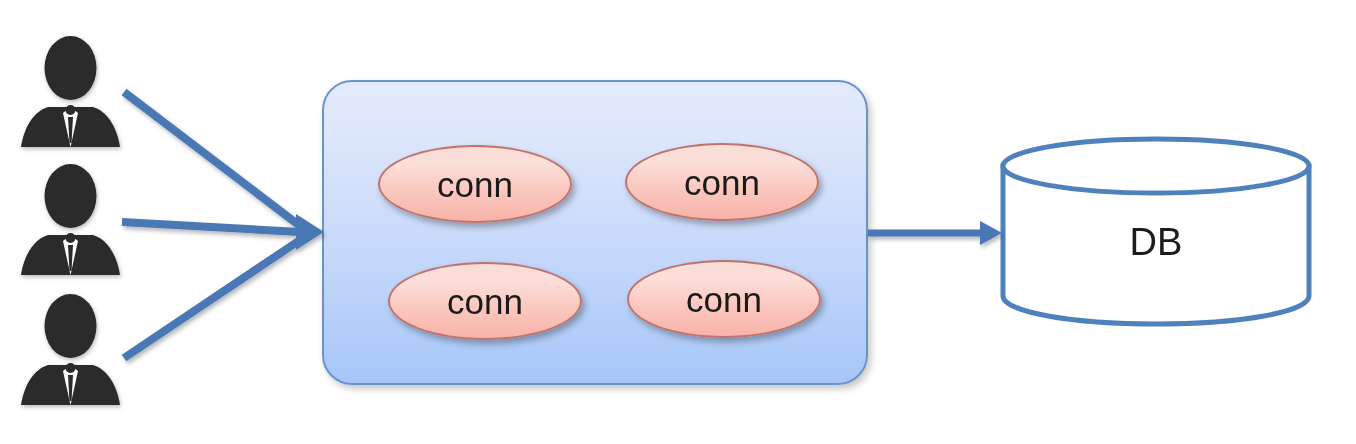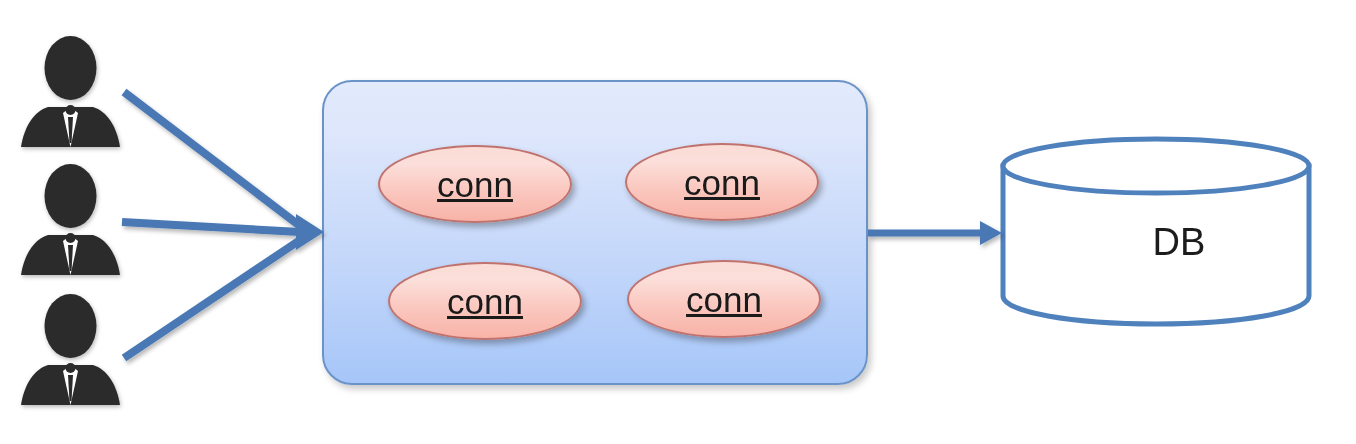--- a/index.html
+++ b/index.html
@@ -58,21 +58,20 @@
     display: flex;
     align-items: center;
     justify-content: center;
   }
   .conn-label {
     font-family: "Liberation Sans", sans-serif;
     font-size: 35px;
     color: #1a1a1a;
     letter-spacing: 0px;
     line-height: 1;
-    text-decoration: underline;
   }
   #conn-0 { left: 378px; top: 145px; }
   #conn-1 { left: 625px; top: 143px; }
   #conn-2 { left: 388px; top: 262px; }
   #conn-3 { left: 627px; top: 260px; }
 
   
   #db-cylinder {
     position: absolute;
     left: 1000px;
@@ -92,21 +91,20 @@
     width: 312px;
     height: 192px;
     display: flex;
     align-items: center;
     justify-content: center;
     font-family: "Liberation Sans", sans-serif;
     font-size: 38px;
     color: #1c1c1c;
     padding-top: 22px;
     box-sizing: border-box;
-    margin-left: 23px;
   }
 
   
   #arrows-layer {
     position: absolute;
     left: 0;
     top: 0;
     width: 1356px;
     height: 444px;
     pointer-events: none;

